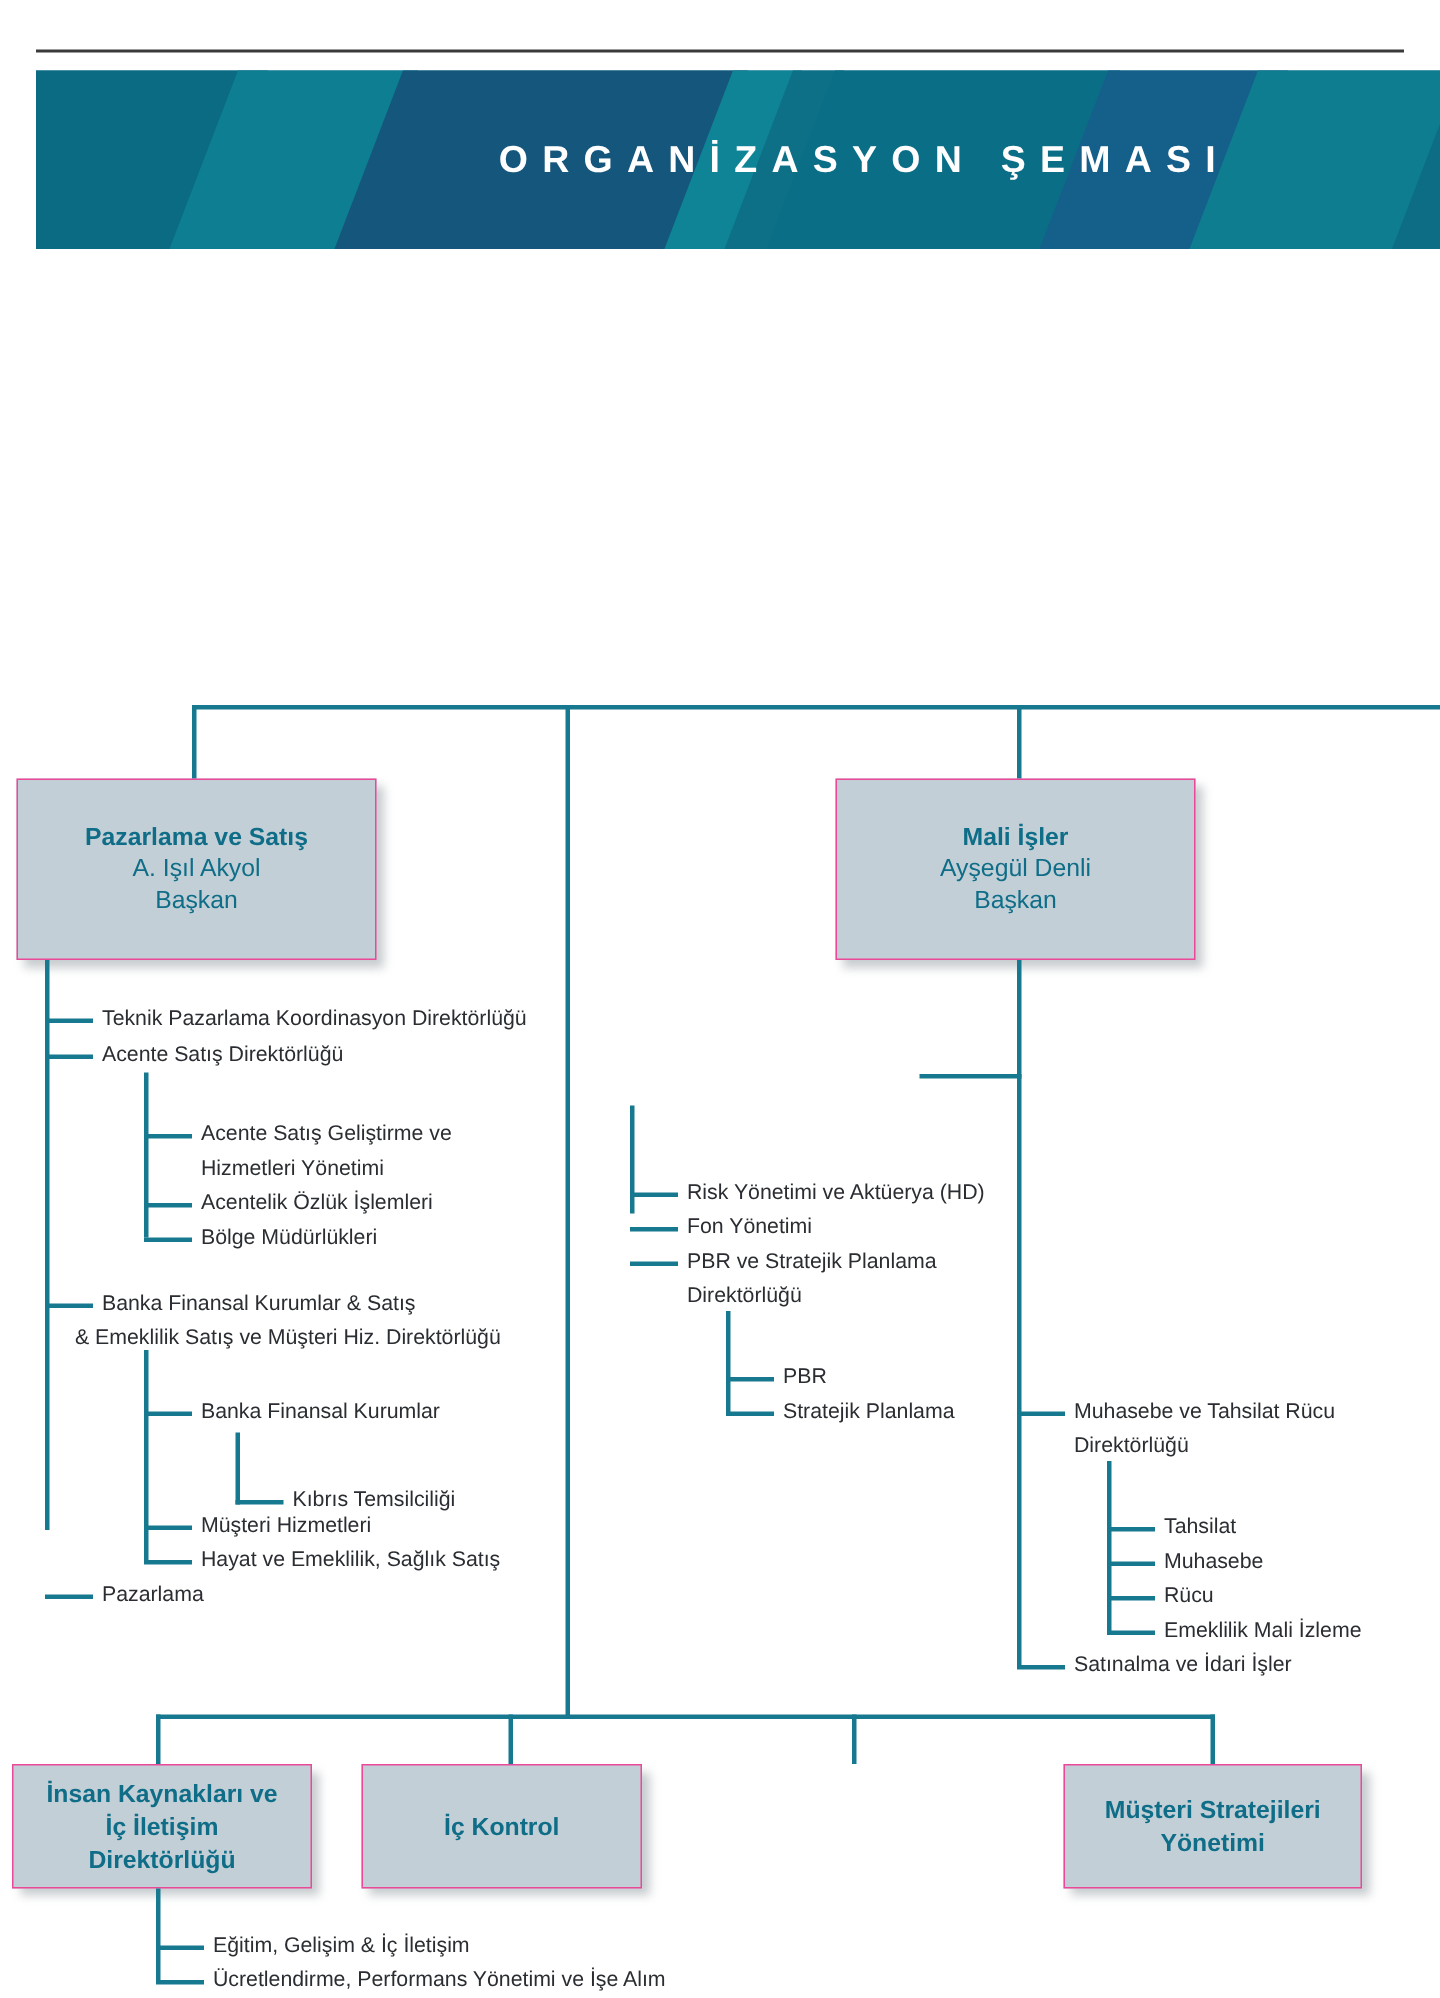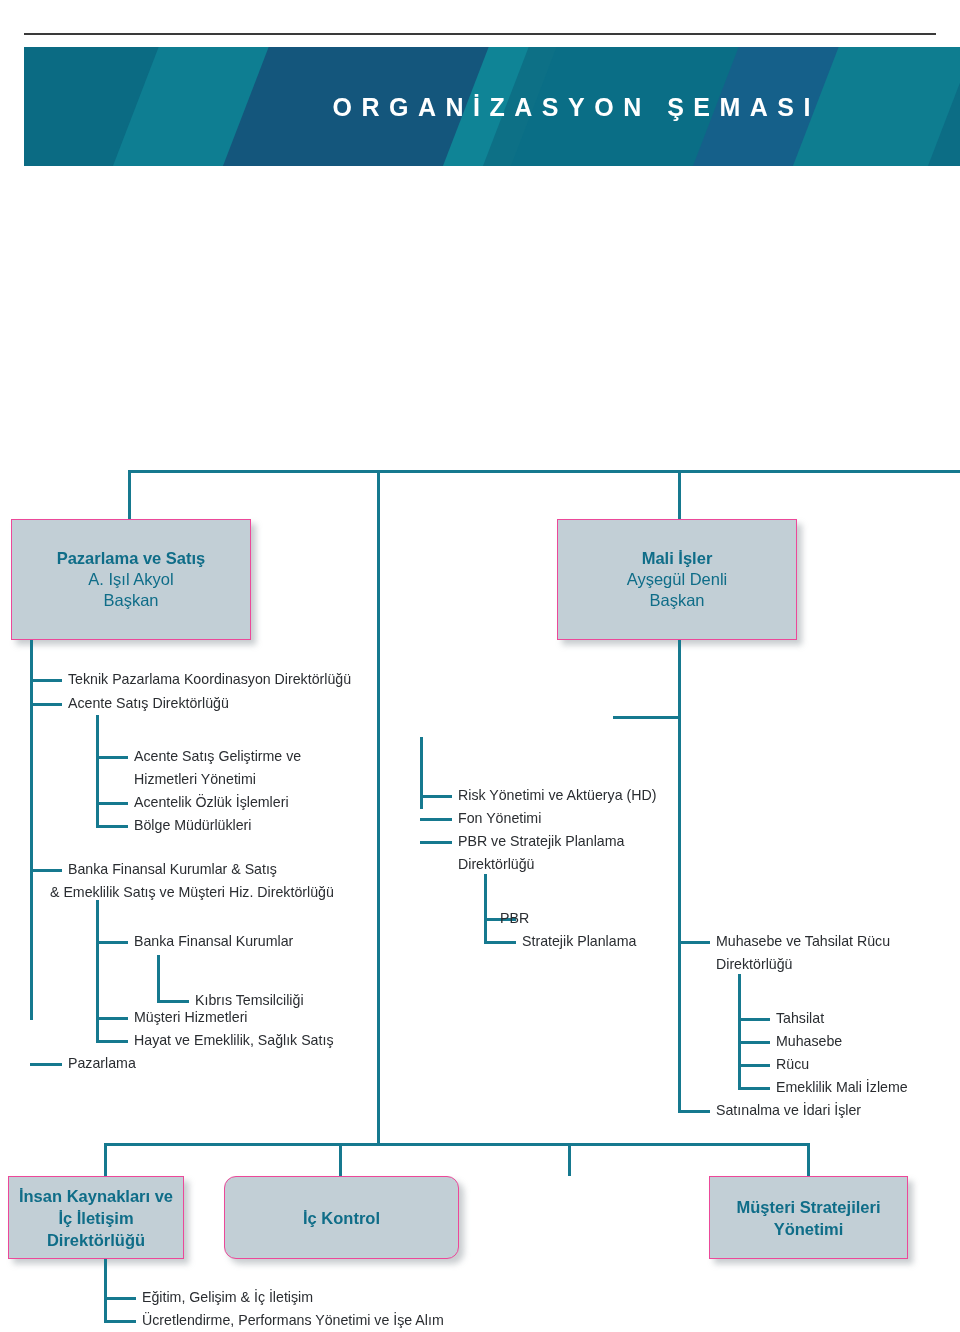--- a/index.html
+++ b/index.html
@@ -157,21 +157,21 @@
   <div class="hline" style="left:420px;top:795px;width:32px;"></div>
   <div class="leaf" style="left:458px;top:786px;">Risk Yönetimi ve Aktüerya (HD)</div>
   <div class="hline" style="left:420px;top:818px;width:32px;"></div>
   <div class="leaf" style="left:458px;top:809px;">Fon Yönetimi</div>
   <div class="hline" style="left:420px;top:841px;width:32px;"></div>
   <div class="leaf" style="left:458px;top:832px;">PBR ve Stratejik Planlama</div>
   <div class="leaf" style="left:458px;top:855px;">Direktörlüğü</div>
 
   <div class="vline" style="left:484px;top:874px;height:68px;"></div>
   <div class="hline" style="left:484px;top:918px;width:32px;"></div>
-  <div class="leaf" style="left:500px;top:909px;text-align:right;">PBR</div>
+  <div class="leaf" style="left:522px;top:909px;text-align:right;">PBR</div>
   <div class="hline" style="left:484px;top:941px;width:32px;"></div>
   <div class="leaf" style="left:522px;top:932px;">Stratejik Planlama</div>
 
   <div class="hline" style="left:678px;top:941px;width:32px;"></div>
   <div class="leaf" style="left:716px;top:932px;">Muhasebe ve Tahsilat Rücu</div>
   <div class="leaf" style="left:716px;top:955px;">Direktörlüğü</div>
 
   <div class="vline" style="left:738px;top:974px;height:115px;"></div>
   <div class="hline" style="left:738px;top:1018px;width:32px;"></div>
   <div class="leaf" style="left:776px;top:1009px;">Tahsilat</div>
@@ -184,27 +184,27 @@
 
   <div class="hline" style="left:678px;top:1110px;width:32px;"></div>
   <div class="leaf" style="left:716px;top:1101px;">Satınalma ve İdari İşler</div>
 
   <div class="hline" style="left:104px;top:1143px;width:706px;"></div>
   <div class="vline" style="left:104px;top:1143px;height:33px;"></div>
   <div class="vline" style="left:339px;top:1143px;height:33px;"></div>
   <div class="vline" style="left:568px;top:1143px;height:33px;"></div>
   <div class="vline" style="left:807px;top:1143px;height:33px;"></div>
 
-  <div class="obox" style="left:8px;top:1176px;width:176px;height:83px;">
+  <div class="obox" style="left:8px;top:1176px;width:200px;height:83px;">
     <div class="bt2">İnsan Kaynakları ve</div>
     <div class="bt2">İç İletişim</div>
     <div class="bt2">Direktörlüğü</div>
   </div>
 
-  <div class="obox" style="left:224px;top:1176px;width:235px;height:83px;border-radius:12px;">
+  <div class="obox" style="left:241px;top:1176px;width:187px;height:83px;">
     <div class="bt2">İç Kontrol</div>
   </div>
 
 
   <div class="obox" style="left:709px;top:1176px;width:199px;height:83px;">
     <div class="bt2">Müşteri Stratejileri</div>
     <div class="bt2">Yönetimi</div>
   </div>
 
   <div class="vline" style="left:104px;top:1259px;height:62px;"></div>

